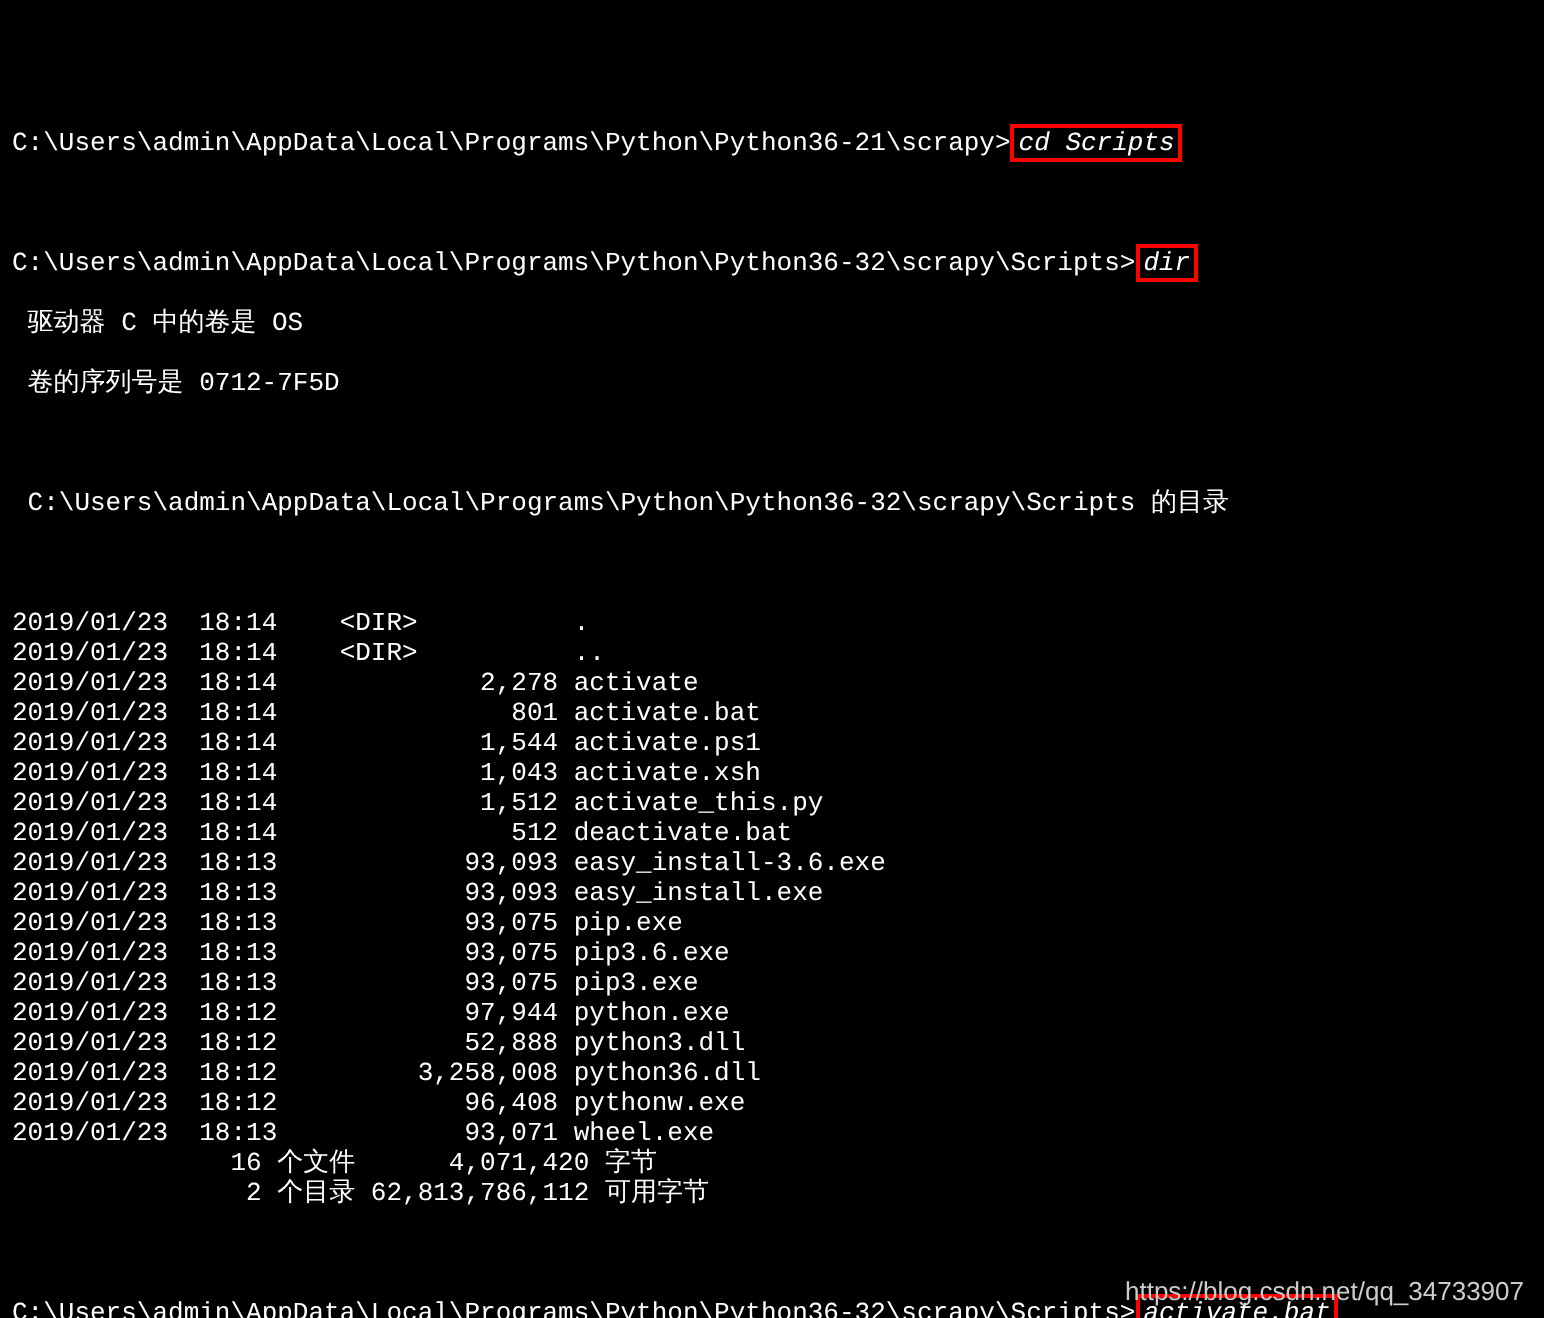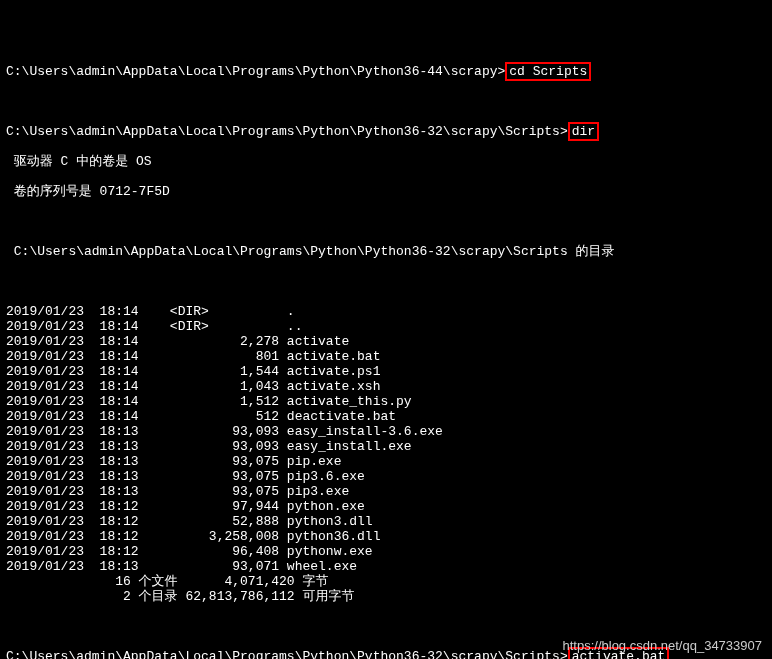--- a/index.html
+++ b/index.html
@@ -15,37 +15,38 @@
       white-space: pre;
       position: relative;
       overflow: hidden;
     }
     .line { display: block; }
     .highlight {
       border: 2px solid #ff0000;
       display: inline-block;
       padding: 0 2px;
       margin: -2px 0;
+      font-style: italic;
     }
     .watermark {
       position: absolute;
       bottom: 6px;
       right: 10px;
       color: #ccc;
       font-size: 13px;
       font-family: Arial, sans-serif;
       margin-top: 24px;
     }
   </style>
 </head>
 <body>
 
 
 
-<span class="line"><span>C:\Users\admin\AppData\Local\Programs\Python\Python36-44\scrapy</span>&gt;<span class="highlight">cd Scripts</span></span>
+<span class="line"><span>C:\Users\admin\AppData\Local\Programs\Python\Python36-21\scrapy</span>&gt;<span class="highlight">cd Scripts</span></span>
 <span class="line"> </span>
 <span class="line"><span>C:\Users\admin\AppData\Local\Programs\Python\Python36-32\scrapy\Scripts</span>&gt;<span class="highlight">dir</span></span>
 <span class="line"> 驱动器 C 中的卷是 OS</span>
 <span class="line"> 卷的序列号是 0712-7F5D</span>
 <span class="line"> </span>
 <span class="line"> C:\Users\admin\AppData\Local\Programs\Python\Python36-32\scrapy\Scripts 的目录</span>
 <span class="line"> </span>
 <div id="file-list"><span class="line">2019/01/23  18:14    &lt;DIR&gt;          .</span><span class="line">2019/01/23  18:14    &lt;DIR&gt;          ..</span><span class="line">2019/01/23  18:14             2,278 activate</span><span class="line">2019/01/23  18:14               801 activate.bat</span><span class="line">2019/01/23  18:14             1,544 activate.ps1</span><span class="line">2019/01/23  18:14             1,043 activate.xsh</span><span class="line">2019/01/23  18:14             1,512 activate_this.py</span><span class="line">2019/01/23  18:14               512 deactivate.bat</span><span class="line">2019/01/23  18:13            93,093 easy_install-3.6.exe</span><span class="line">2019/01/23  18:13            93,093 easy_install.exe</span><span class="line">2019/01/23  18:13            93,075 pip.exe</span><span class="line">2019/01/23  18:13            93,075 pip3.6.exe</span><span class="line">2019/01/23  18:13            93,075 pip3.exe</span><span class="line">2019/01/23  18:12            97,944 python.exe</span><span class="line">2019/01/23  18:12            52,888 python3.dll</span><span class="line">2019/01/23  18:12         3,258,008 python36.dll</span><span class="line">2019/01/23  18:12            96,408 pythonw.exe</span><span class="line">2019/01/23  18:13            93,071 wheel.exe</span><span class="line">              16 个文件      4,071,420 字节</span><span class="line">               2 个目录 62,813,786,112 可用字节</span></div>
 <span class="line"> </span>
 <span class="line"><span>C:\Users\admin\AppData\Local\Programs\Python\Python36-32\scrapy\Scripts</span>&gt;<span class="highlight">activate.bat</span></span>

